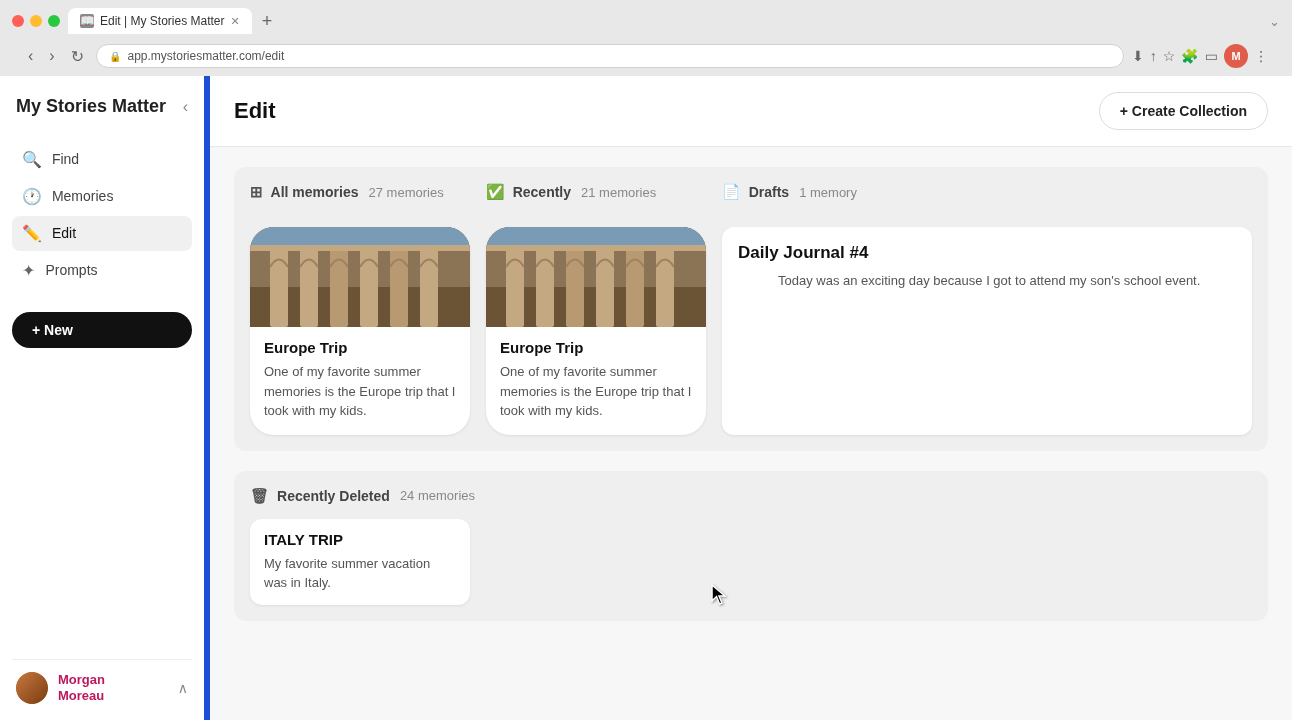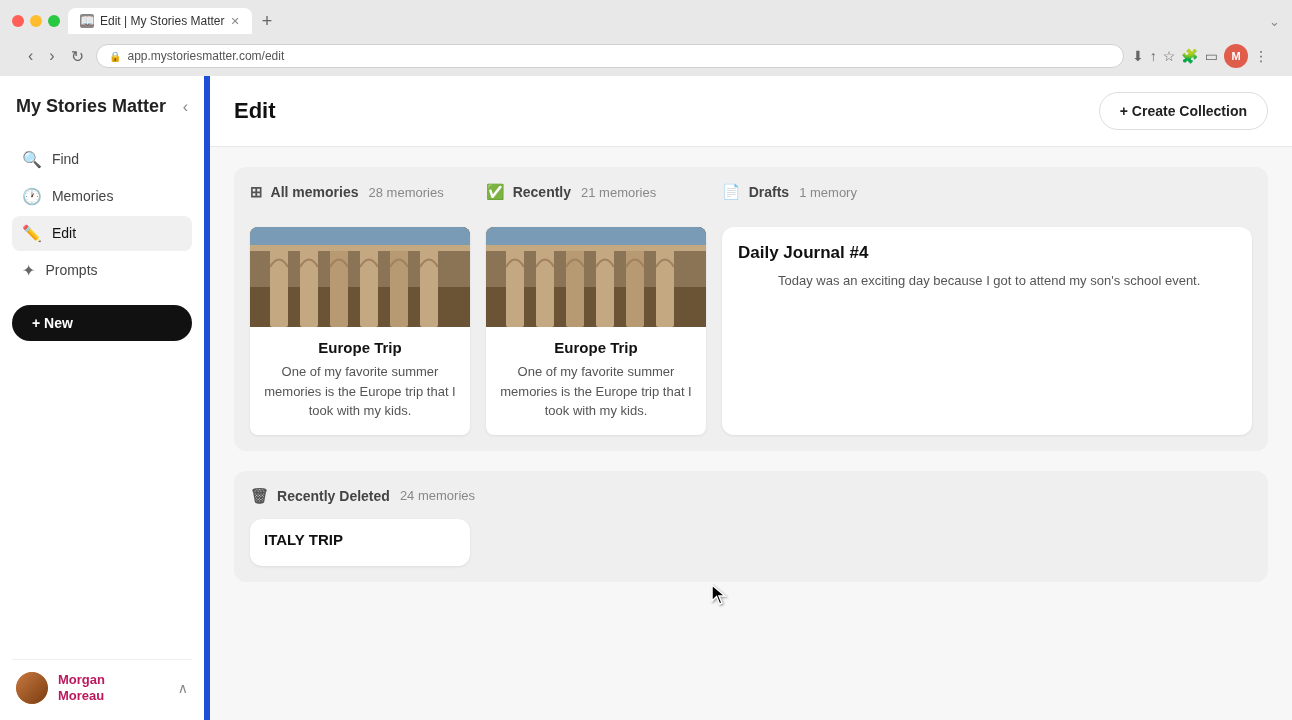--- a/index.html
+++ b/index.html
@@ -32,21 +32,21 @@
     
     .sidebar { width: 210px; background: white; border-right: 6px solid #1d4ed8; display: flex; flex-direction: column; flex-shrink: 0; padding: 16px 12px; }
     .sidebar-header { display: flex; align-items: center; justify-content: space-between; margin-bottom: 20px; padding: 4px 4px; }
     .sidebar-title { font-size: 18px; font-weight: 700; color: #222; line-height: 1.2; }
     .sidebar-collapse { background: none; border: none; color: #888; font-size: 16px; cursor: pointer; }
     .sidebar-nav { display: flex; flex-direction: column; gap: 2px; flex: 1; }
     .sidebar-item { display: flex; align-items: center; gap: 10px; padding: 8px 10px; border-radius: 8px; cursor: pointer; color: #444; font-size: 14px; font-weight: 500; }
     .sidebar-item.active { background: #f0f0f0; color: #111; }
     .sidebar-icon { font-size: 16px; color: #666; }
     .sidebar-item.active .sidebar-icon { color: #222; }
-    .sidebar-new-btn { display: flex; align-items: center; gap: 8px; background: #111; color: white; border: none; border-radius: 24px; padding: 10px 20px; font-size: 14px; font-weight: 600; cursor: pointer; margin-top: 15px; width: 100%; }
+    .sidebar-new-btn { display: flex; align-items: center; gap: 8px; background: #111; color: white; border: none; border-radius: 24px; padding: 10px 20px; font-size: 14px; font-weight: 600; cursor: pointer; margin-top: 22px; width: 100%; }
     .sidebar-footer { display: flex; align-items: center; gap: 10px; padding: 12px 4px 0; border-top: 1px solid #eee; margin-top: auto; }
     .avatar { width: 32px; height: 32px; border-radius: 50%; background: #c87941; overflow: hidden; flex-shrink: 0; display: flex; align-items: center; justify-content: center; font-size: 13px; color: white; font-weight: 600; }
     .avatar-img { width: 100%; height: 100%; object-fit: cover; background: linear-gradient(135deg, #c87941, #a05a28); }
     .user-info { flex: 1; }
     .user-name { font-size: 13px; font-weight: 600; color: #be185d; line-height: 1.2; }
     .sidebar-expand { background: none; border: none; color: #888; cursor: pointer; font-size: 14px; }
 
     
     .main { flex: 1; display: flex; flex-direction: column; overflow: hidden; background: #f7f7f7; }
     .main-header { background: white; padding: 16px 24px; display: flex; align-items: center; justify-content: space-between; border-bottom: 1px solid #e8e8e8; flex-shrink: 0; }
@@ -61,21 +61,21 @@
     .section-header { display: flex; align-items: center; gap: 10px; margin-bottom: 12px; }
     .section-label { display: flex; align-items: center; gap: 8px; font-size: 14px; font-weight: 600; color: #444; }
     .section-icon { font-size: 15px; color: #555; }
     .section-count { font-size: 13px; color: #888; font-weight: 500; }
     .section-bg { background: #efefef; border-radius: 12px; padding: 16px; }
 
     
     .cards-row { display: flex; gap: 16px; }
 
     
-    .card { background: white; border-radius: 8px; width: 220px; flex-shrink: 0; overflow: hidden; box-shadow: 0 1px 3px rgba(0,0,0,0.08); cursor: pointer; text-align: center; }
+    .card { background: white; border-radius: 24px; width: 220px; flex-shrink: 0; overflow: hidden; box-shadow: 0 1px 3px rgba(0,0,0,0.08); cursor: pointer; }
     .card-image-placeholder { width: 100%; height: 100px; background: linear-gradient(135deg, #b8956a 0%, #8b6040 40%, #6b4820 70%, #c4956a 100%); display: flex; align-items: center; justify-content: center; overflow: hidden; }
     .arch-svg { width: 100%; height: 100%; }
     .card-body { padding: 12px 14px 14px; }
     .card-title { font-size: 15px; font-weight: 700; color: #111; margin-bottom: 6px; }
     .card-text { font-size: 13px; color: #555; line-height: 1.5; }
 
     
     .card-draft { background: white; border-radius: 12px; flex: 1; min-width: 200px; box-shadow: 0 1px 3px rgba(0,0,0,0.08); cursor: pointer; overflow: hidden; }
     .card-draft .card-body { padding: 16px; }
     .card-draft .card-title { font-size: 17px; font-weight: 700; margin-bottom: 8px; }
@@ -182,21 +182,21 @@
         <div class="section-bg">
 
           <div style="display:flex; gap:16px; margin-bottom:14px;">
 
             <div style="width:220px; flex-shrink:0;">
               <div class="section-header">
                 <div class="section-label">
                   <span class="section-icon">⊞</span>
                   <span>All memories</span>
                 </div>
-                <span class="section-count">28 memories</span>
+                <span class="section-count">27 memories</span>
               </div>
             </div>
 
             <div style="width:220px; flex-shrink:0;">
               <div class="section-header">
                 <div class="section-label">
                   <span class="section-icon">✅</span>
                   <span>Recently</span>
                 </div>
                 <span class="section-count">21 memories</span>
@@ -291,20 +291,21 @@
               <span class="section-icon">🗑</span>
               <span>Recently Deleted</span>
             </div>
             <span class="section-count">24 memories</span>
           </div>
           <div class="cards-row">
 
             <div class="card-partial">
               <div class="card-body">
                 <div class="card-title">ITALY TRIP</div>
+                <div class="card-text">My favorite summer vacation was in Italy.</div>
               </div>
             </div>
           </div>
         </div>
       </div>
 
     </div>
   </div>
 </div>
 

